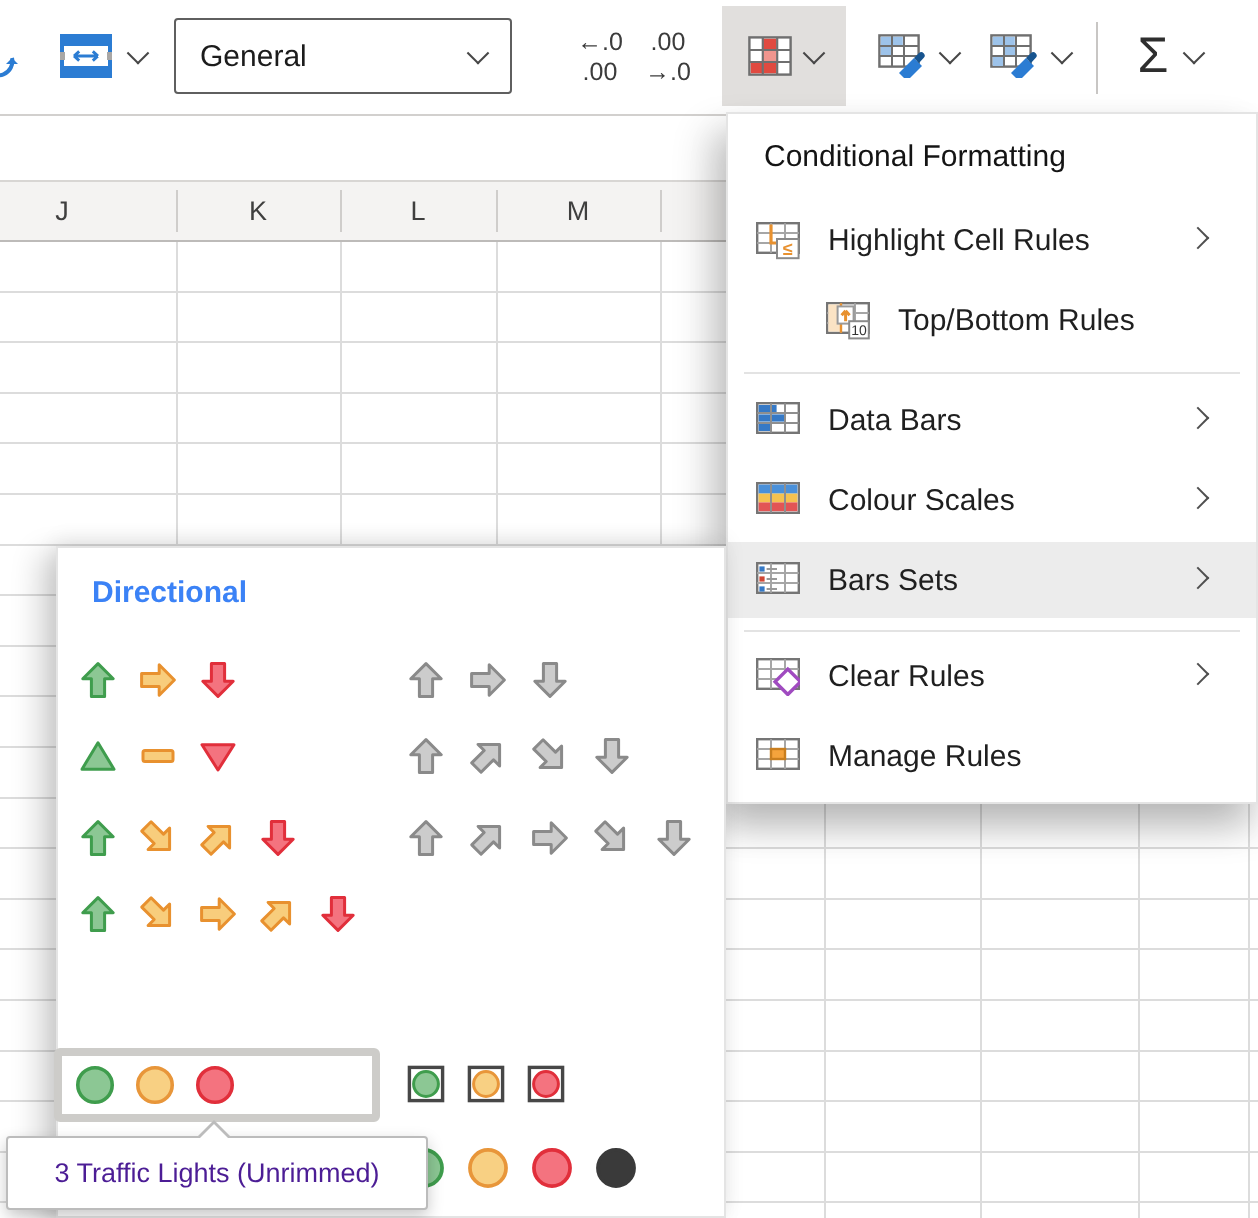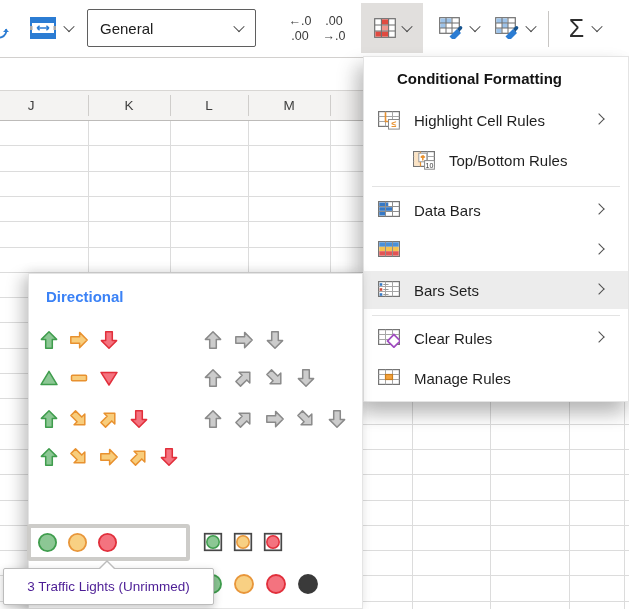--- a/index.html
+++ b/index.html
@@ -36,21 +36,21 @@
             background:#e1dfdd; display:flex; align-items:center; justify-content:center; gap:7px; }
   .tb-btn { position:absolute; top:3px; height:50px; display:flex; align-items:center;
             justify-content:center; gap:7px; background:#fff; }
   .tb-div { position:absolute; left:548px; top:11px; width:1px; height:36px; background:#c8c6c4; }
   .sum-sigma { font-size:25px; color:#2e2e2e; line-height:1; }
 
   
   .menu { position:absolute; left:363px; top:56px; width:266px; height:346px; background:#fff;
           z-index:20; border:1px solid #e4e4e4;
           box-shadow:-9px 9px 18px rgba(0,0,0,.16), 0 12px 18px rgba(0,0,0,.16); }
-  .menu-title { position:absolute; left:18px; top:13px; font-size:15px; font-weight:700; color:#141414;margin-left:15px; }
+  .menu-title { position:absolute; left:18px; top:13px; font-size:15px; font-weight:400; color:#141414; }
   .menu-item { position:absolute; left:0; width:100%; height:38px; display:flex; align-items:center;
                padding-left:13px; font-size:15px; color:#1f1f1f; }
   .menu-item.highlighted { background:#ececec; }
   .menu-icon { width:24px; height:21px; margin-right:13px; display:flex; align-items:center;
                justify-content:center; flex:none; }
   .menu-icon svg { width:22px; height:19px; }
   .menu-chevron { position:absolute; right:25px; top:50%; width:8px; height:8px; margin-top:-5px;
                   border-top:1.5px solid #4f4f4f; border-right:1.5px solid #4f4f4f; transform:rotate(45deg); }
   .menu-sep { position:absolute; left:8px; right:8px; height:1px; background:#e3e3e3; }
 
@@ -249,20 +249,21 @@
         <div class="menu-item" style="top: 174px;">
           <span class="menu-icon">
             <svg viewBox="0 0 22 19">
               <rect x="0.6" y="0.6" width="20.8" height="14.8" fill="#fff" stroke="#757575" stroke-width="1.2"></rect>
               <rect x="1.3" y="1.3" width="19.4" height="4.5" fill="#4a90d9"></rect>
               <rect x="1.3" y="5.8" width="19.4" height="4.4" fill="#f5c24f"></rect>
               <rect x="1.3" y="10.2" width="19.4" height="4.4" fill="#e25555"></rect>
               <path d="M7.5 0.6 V15.4 M14.5 0.6 V15.4" stroke="#8f8f8f" stroke-width="1" fill="none"></path>
             </svg>
           </span>
+          <span>Colour Scales</span>
           <span class="menu-chevron"></span>
         </div>
         <div class="menu-item highlighted" style="top: 214px;">
           <span class="menu-icon">
             <svg viewBox="0 0 22 19">
               <rect x="0.6" y="0.6" width="20.8" height="14.8" fill="#fff" stroke="#757575" stroke-width="1.2"></rect>
               <path d="M7.5 0.6 V15.4 M14.5 0.6 V15.4 M0.6 5.5 H21.4 M0.6 10.5 H21.4" stroke="#a6a6a6" stroke-width="1" fill="none"></path>
               <rect x="1.7" y="2.2" width="2.6" height="2.6" fill="#3679c6"></rect>
               <path d="M5.3 3.5 H10.5" stroke="#9a9a9a"></path>
               <rect x="1.7" y="7.2" width="2.6" height="2.6" fill="#d14836"></rect>

